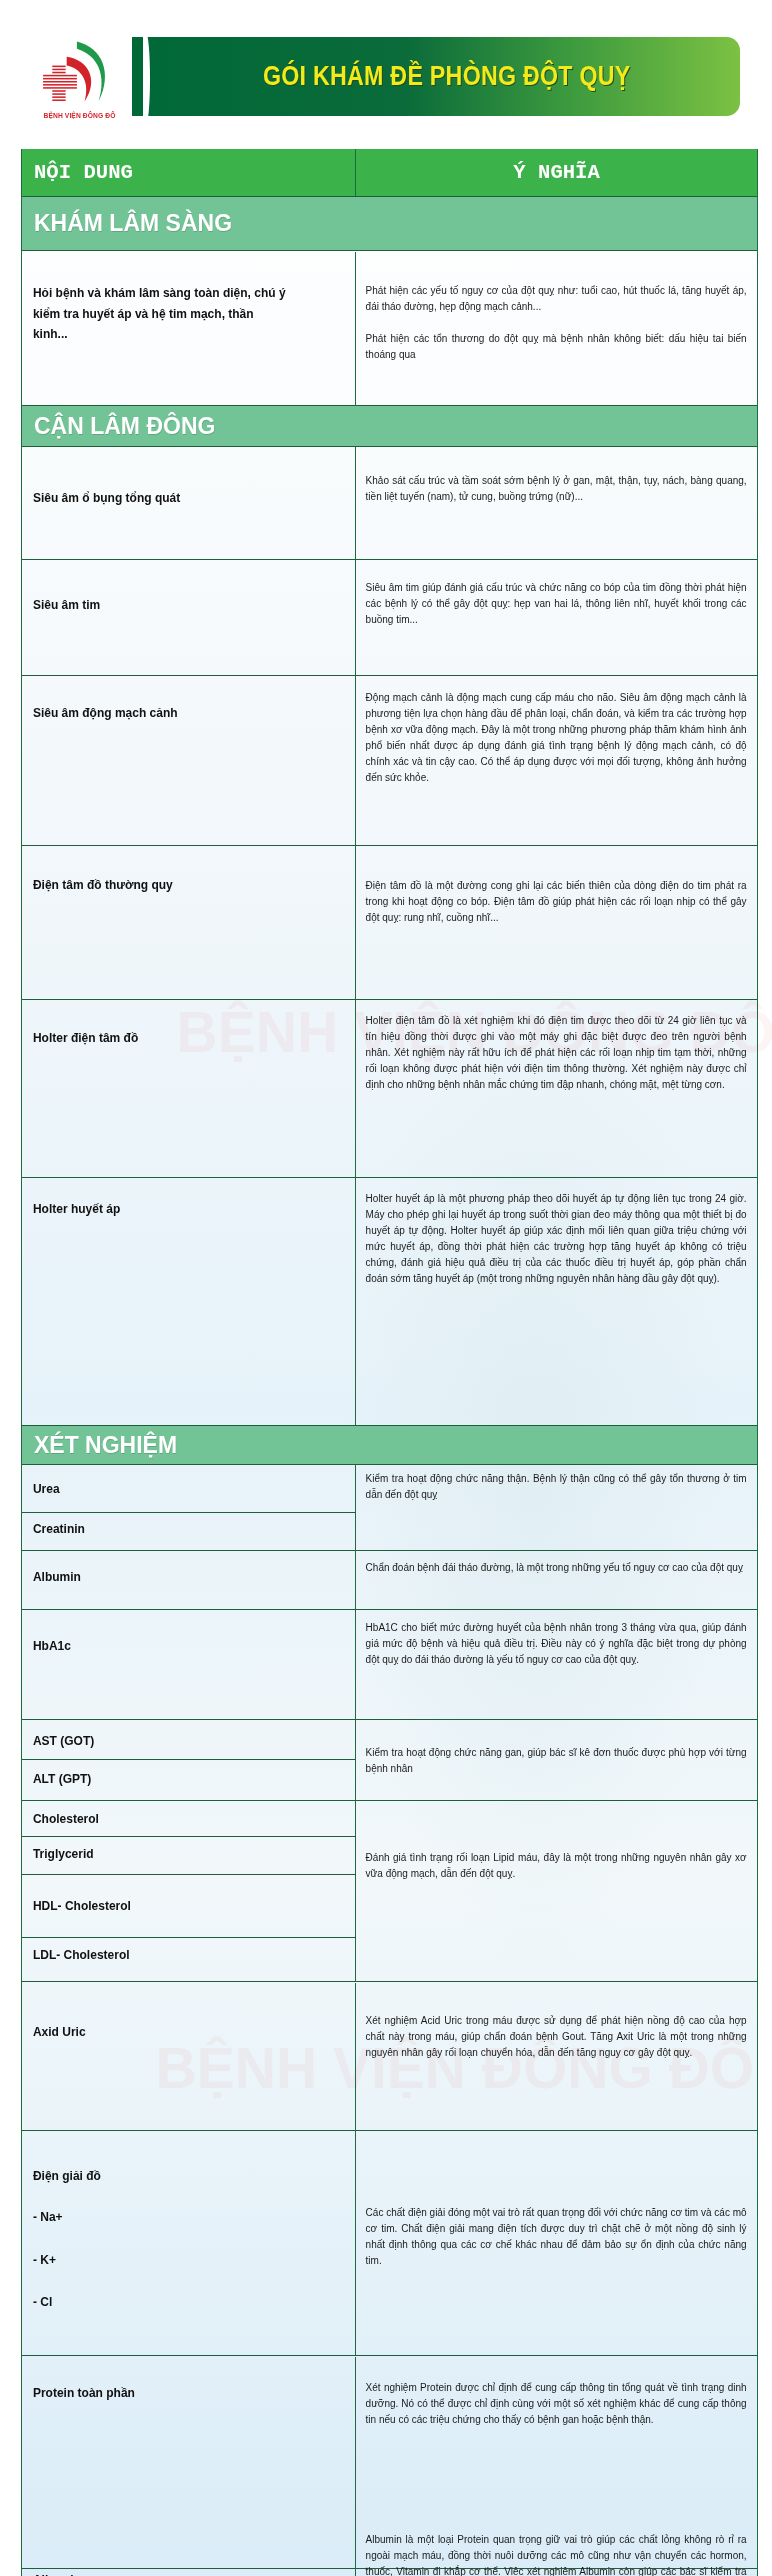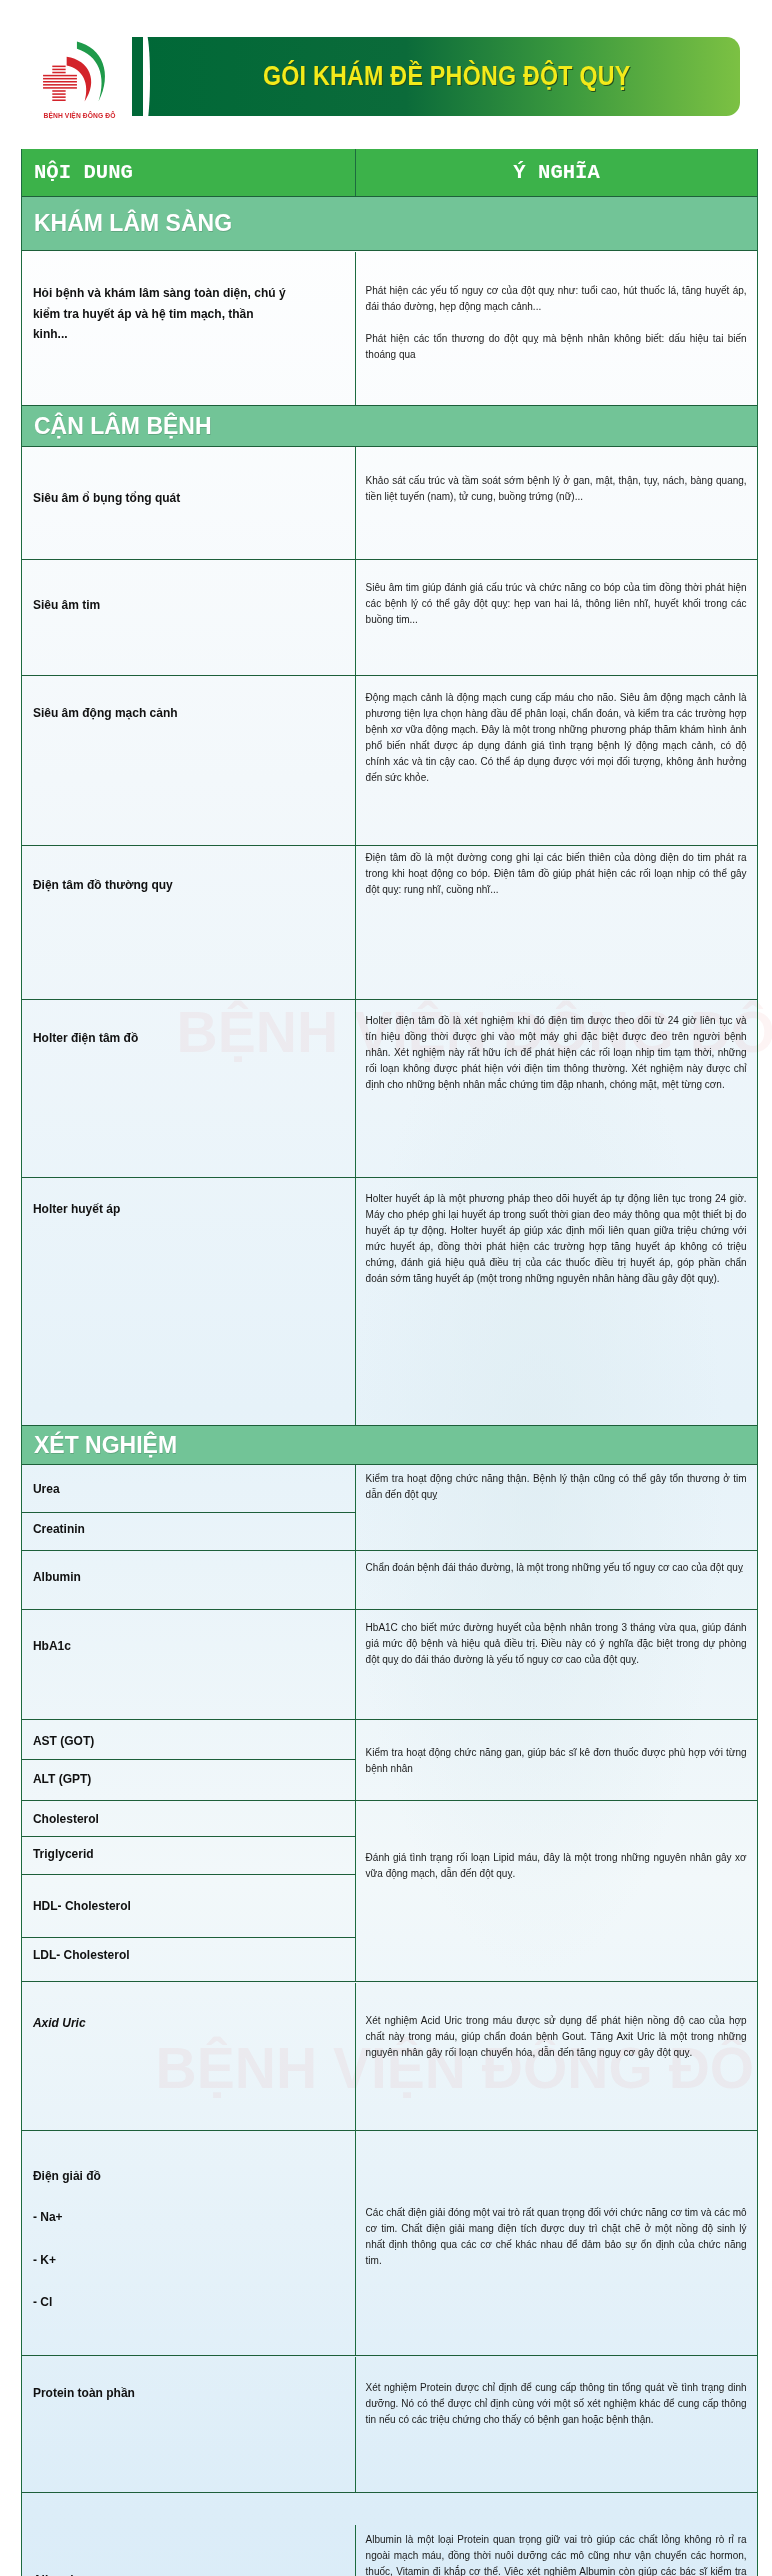--- a/index.html
+++ b/index.html
@@ -102,21 +102,21 @@
   <div class="row" style="top:103px; height:154px;">
     <div class="col-split"></div>
     <div class="cell-left" style="top:31px; width:258px;">Hỏi bệnh và khám lâm sàng toàn diện, chú ý kiểm tra huyết áp và hệ tim mạch, thần kinh...</div>
     <div class="cell-right" style="top:31px;">
       <p>Phát hiện các yếu tố nguy cơ của đột quỵ như: tuổi cao, hút thuốc lá, tăng huyết áp, đái tháo đường, hẹp động mạch cảnh...</p>
       <p>Phát hiện các tổn thương do đột quỵ mà bệnh nhân không biết: dấu hiệu tai biến thoáng qua</p>
     </div>
   </div>
 
   <div class="row section-row" style="top:257px; height:41px;">
-    <div class="stitle">CẬN LÂM BỆNH</div>
+    <div class="stitle">CẬN LÂM ĐÔNG</div>
   </div>
 
   <div class="row" style="top:298px; height:113px;">
     <div class="col-split"></div>
     <div class="cell-left" style="top:41px;">Siêu âm ổ bụng tổng quát</div>
     <div class="cell-right" style="top:26px;">Khảo sát cấu trúc và tầm soát sớm bệnh lý ở gan, mật, thận, tụy, nách, bàng quang, tiền liệt tuyến (nam), tử cung, buồng trứng (nữ)...</div>
   </div>
 
   <div class="row" style="top:411px; height:116px;">
     <div class="col-split"></div>
@@ -126,21 +126,21 @@
 
   <div class="row" style="top:527px; height:170px;">
     <div class="col-split"></div>
     <div class="cell-left" style="top:27px;">Siêu âm động mạch cảnh</div>
     <div class="cell-right" style="top:14.4px;">Động mạch cảnh là động mạch cung cấp máu cho não. Siêu âm động mạch cảnh là phương tiện lựa chọn hàng đầu để phân loại, chẩn đoán, và kiểm tra các trường hợp bệnh xơ vữa động mạch. Đây là một trong những phương pháp thăm khám hình ảnh phổ biến nhất được áp dụng đánh giá tình trạng bệnh lý động mạch cảnh, có độ chính xác và tin cậy cao. Có thể áp dụng được với mọi đối tượng, không ảnh hưởng đến sức khỏe.</div>
   </div>
 
   <div class="row" style="top:697px; height:154px;">
     <div class="col-split"></div>
     <div class="cell-left" style="top:29px;">Điện tâm đồ thường quy</div>
-    <div class="cell-right" style="top:4px;">Điện tâm đồ là một đường cong ghi lại các biến thiên của dòng điện do tim phát ra trong khi hoạt động co bóp. Điện tâm đồ giúp phát hiện các rối loạn nhịp có thể gây đột quỵ: rung nhĩ, cuồng nhĩ...</div>
+    <div class="cell-right" style="top:32px;">Điện tâm đồ là một đường cong ghi lại các biến thiên của dòng điện do tim phát ra trong khi hoạt động co bóp. Điện tâm đồ giúp phát hiện các rối loạn nhịp có thể gây đột quỵ: rung nhĩ, cuồng nhĩ...</div>
   </div>
 
   <div class="row" style="top:851px; height:178px;">
     <div class="col-split"></div>
     <div class="cell-left" style="top:28px;">Holter điện tâm đồ</div>
     <div class="cell-right" style="top:13px;">Holter điện tâm đồ là xét nghiệm khi đó điện tim được theo dõi từ 24 giờ liên tục và tín hiệu đồng thời được ghi vào một máy ghi đặc biệt được đeo trên người bệnh nhân. Xét nghiệm này rất hữu ích để phát hiện các rối loạn nhịp tim tạm thời, những rối loạn không được phát hiện với điện tim thông thường. Xét nghiệm này được chỉ định cho những bệnh nhân mắc chứng tim đập nhanh, chóng mặt, mệt từng cơn.</div>
   </div>
 
   <div class="row" style="top:1029px; height:248px;">
     <div class="col-split"></div>
@@ -187,34 +187,34 @@
     <div class="sub-line" style="top:136px;"></div>
     <div class="cell-left" style="top:8.2px;">Cholesterol</div>
     <div class="cell-left" style="top:43px;">Triglycerid</div>
     <div class="cell-left" style="top:95px;">HDL- Cholesterol</div>
     <div class="cell-left" style="top:144px;">LDL- Cholesterol</div>
     <div class="cell-right" style="top:49px;">Đánh giá tình trạng rối loạn Lipid máu, đây là một trong những nguyên nhân gây xơ vữa động mạch, dẫn đến  đột quỵ.</div>
   </div>
 
   <div class="row" style="top:1834px; height:148px;">
     <div class="col-split"></div>
-    <div class="cell-left" style="top:30px;font-style:italic;">Axid Uric</div>
+    <div class="cell-left" style="top:39px;">Axid Uric</div>
     <div class="cell-right" style="top:30px;">Xét nghiệm Acid Uric trong máu được sử dụng để phát hiện nồng độ cao của hợp chất này trong máu, giúp chẩn đoán bệnh Gout. Tăng Axit Uric là một trong những nguyên nhân gây rối loạn chuyển hóa, dẫn đến tăng nguy cơ gây đột quỵ.</div>
   </div>
 
   <div class="row" style="top:1981px; height:226px;">
     <div class="col-split"></div>
     <div class="cell-left" style="top:36px;">Điện giải đồ</div>
     <div class="cell-left" style="top:77px;">-  Na+</div>
     <div class="cell-left" style="top:120px;">-  K+</div>
     <div class="cell-left" style="top:162px;">- Cl</div>
     <div class="cell-right" style="top:75px;">Các chất điện giải đóng một vai trò rất quan trọng đối với chức năng cơ tim và các mô cơ tim. Chất điện giải mang điện tích được duy trì chặt chẽ ở một nồng độ sinh lý nhất định thông qua các cơ chế khác nhau để đảm bảo sự ổn định của chức năng tim.</div>
   </div>
 
-  <div class="row" style="top:2208px; height:136px;">
+  <div class="row" style="top:2208px; height:212px;">
     <div class="col-split"></div>
     <div class="cell-left" style="top:26px;">Protein toàn phần</div>
     <div class="cell-right" style="top:23px;">Xét nghiệm Protein được chỉ định để cung cấp thông tin tổng quát về tình trạng dinh dưỡng. Nó có thể được chỉ định cùng với một số xét nghiệm khác để cung cấp thông tin nếu có các triệu chứng cho thấy có bệnh gan hoặc bệnh thận.</div>
   </div>
 
   <div class="row" style="top:2376px; height:114px;">
     <div class="col-split"></div>
     <div class="cell-left" style="top:45px;">Albumin</div>
     <div class="cell-right" style="top:7.2px;">Albumin là một loại Protein quan trọng giữ vai trò giúp các chất lỏng không rò rỉ ra ngoài mạch máu, đồng thời nuôi dưỡng các mô cũng như vận chuyển các hormon, thuốc, Vitamin đi khắp cơ thể. Việc xét nghiệm Albumin còn giúp các bác sĩ kiểm tra tình trạng bệnh lý về gan, thận của bệnh nhân.</div>
   </div>

